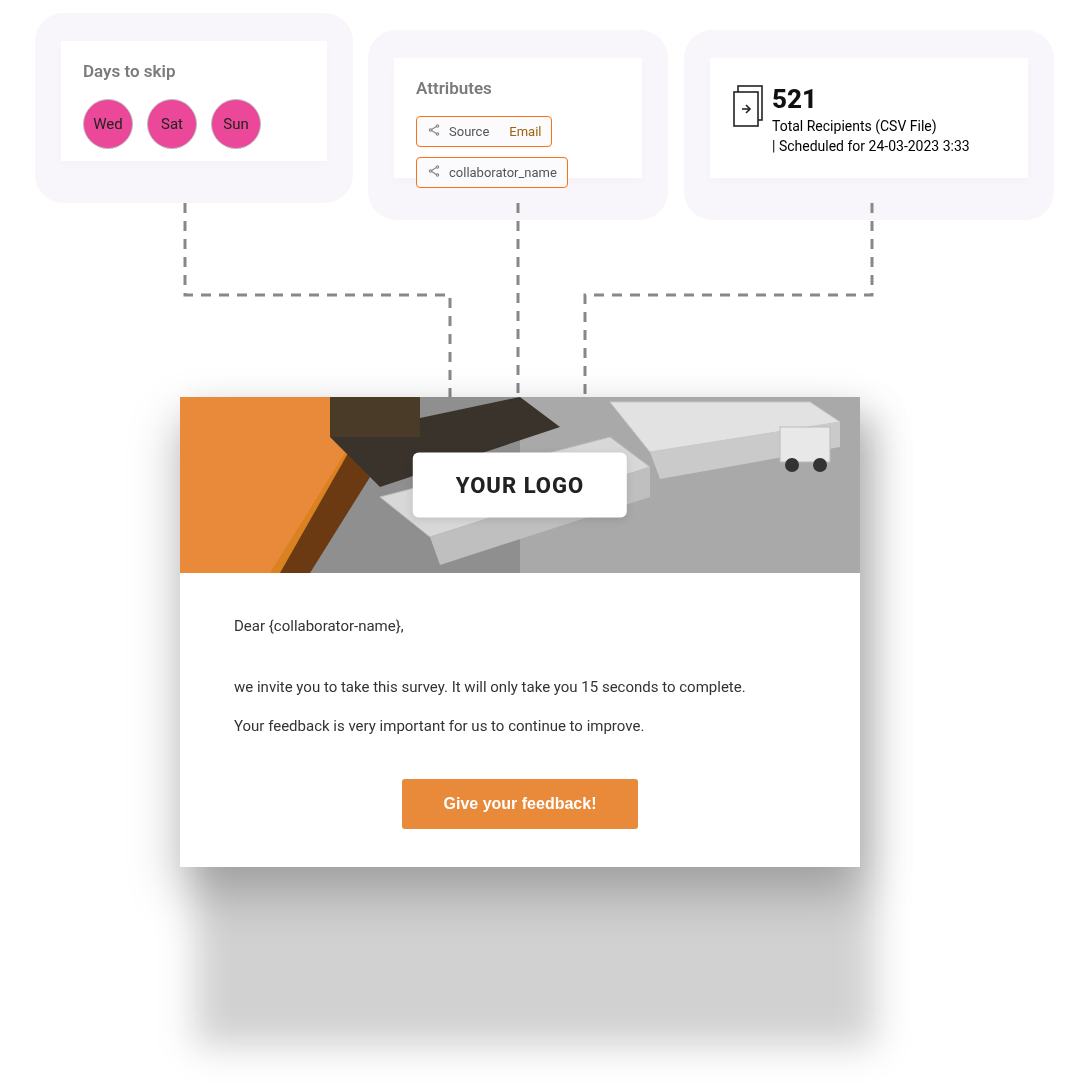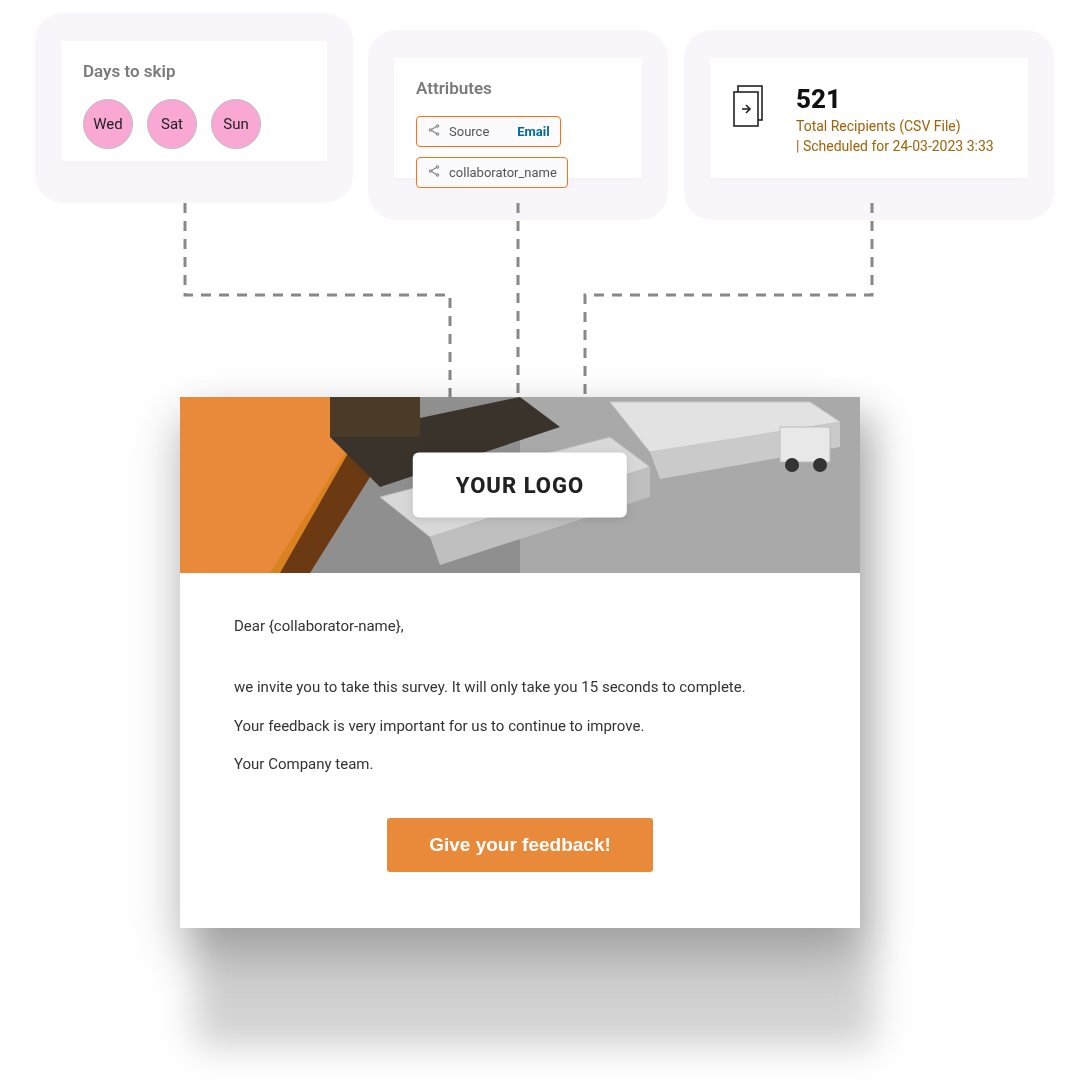--- a/index.html
+++ b/index.html
@@ -37,40 +37,40 @@
   }
 
   .day-row { display: flex; gap: 14px; }
   .day-chip {
     width: 50px; height: 50px;
     border: 1px solid #bdbdbd;
     border-radius: 50%;
     display: flex; align-items: center; justify-content: center;
     font-size: 15px;
     color: #222;
-    background: #f9a8d4;
+    background: #ec4899;
   }
 
   .attr-chip {
     display: inline-flex;
     align-items: center;
     gap: 8px;
     background: #fbfbfd;
     border: 1px solid #f97316;
     border-radius: 4px;
     padding: 6px 10px;
     font-size: 13px;
     color: #555;
     margin-bottom: 10px;
   }
-  .attr-chip .bold { font-weight: 700; color: #0369a1; margin-left: 20px; }
-
-  .recip-body { display: flex; gap: 30px; align-items: flex-start; margin-top: 6px; }
+  .attr-chip .bold { font-weight: 400; color: #a16207; margin-left: 12px; }
+
+  .recip-body { display: flex; gap: 6px; align-items: flex-start; margin-top: 6px; }
   .recip-count { font-size: 26px; font-weight: 800; color: #111; margin-bottom: 2px; }
-  .recip-sub { font-size: 14px; color: #a16207; line-height: 1.45; }
+  .recip-sub { font-size: 14px; color: #000000; line-height: 1.45; }
 
   
   svg.connectors {
     position: absolute;
     left: 0; top: 0;
     width: 1081px; height: 500px;
     pointer-events: none;
   }
 
   
@@ -101,33 +101,33 @@
     padding: 20px 43px;
     border-radius: 6px;
     font-weight: 800;
     letter-spacing: 1px;
     font-size: 22px;
     color: #222;
     box-shadow: 0 2px 8px rgba(0,0,0,0.1);
     white-space: nowrap;
   }
   .email-body {
-    padding: 42px 54px 56px 54px;
+    padding: 42px 54px 38px 54px;
     color: #333;
     font-size: 15px;
     line-height: 1.5;
   }
   .email-body p { margin-bottom: 16px; }
   .cta-wrap { text-align: center; margin-top: 42px; }
   .cta {
     display: inline-block;
     background: #e88a3a;
     color: #fff;
     font-weight: 600;
-    font-size: 19px;
+    font-size: 16px;
     padding: 16px 42px;
     border-radius: 3px;
     border: none;
   }
 
   .share-icon {
     display: inline-block;
   }
 </style>
 </head>
@@ -248,18 +248,17 @@
     </svg>
     <div class="logo-box">YOUR LOGO</div>
   </div>
   <div class="email-body">
     <p>Dear {collaborator-name},</p>
     <p>
       <br>
       <span>we invite you to take this survey. It will only take you 15 seconds to complete.</span>
     </p>
     <p>Your feedback is very important for us to continue to improve.</p>
-    <p>Your Company team.</p>
     <div class="cta-wrap">
       <button class="cta">Give your feedback!</button>
     </div>
   </div>
 </div>
 
 </body></html>

